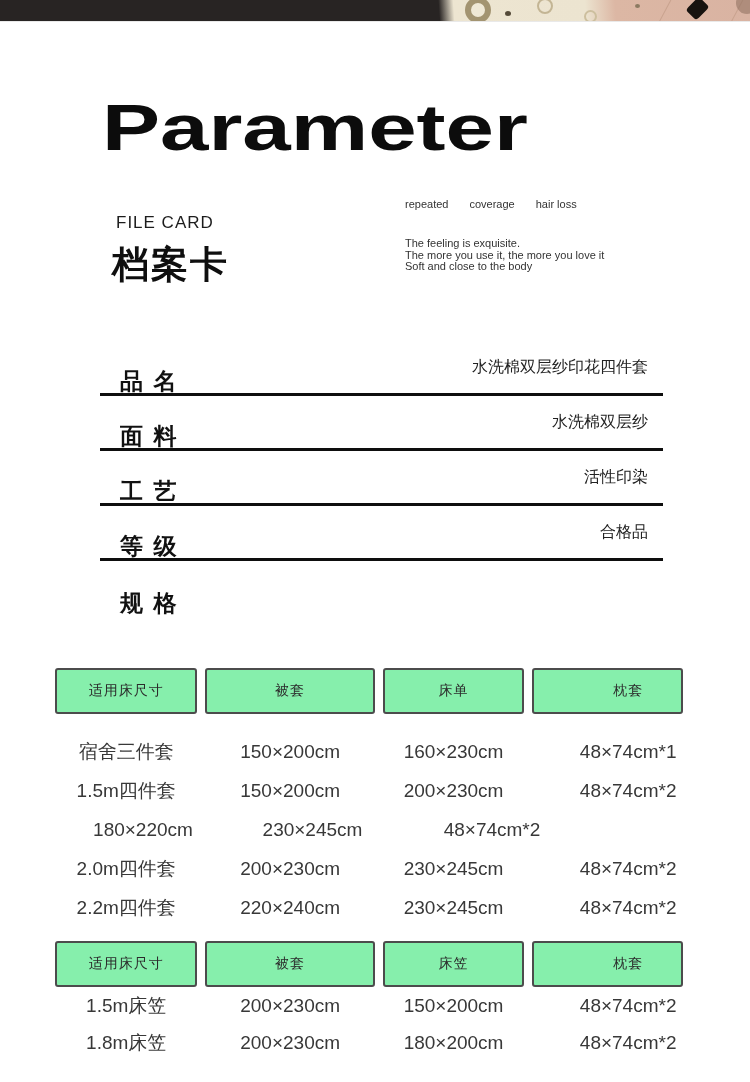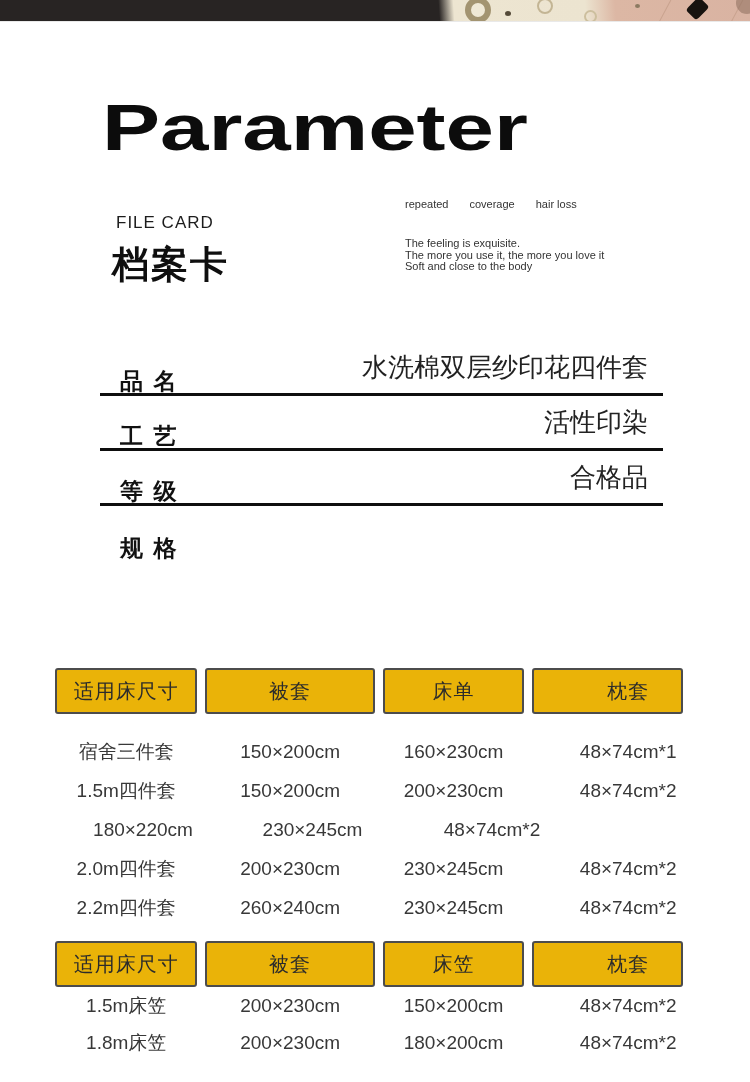--- a/index.html
+++ b/index.html
@@ -90,32 +90,32 @@
     height: 55px; display: flex; align-items: center;
     justify-content: space-between;
     border-bottom: 3px solid #0e0e0e;
   }
   .prow.no-line { border-bottom: none; }
   .plabel {
     padding-left: 20px; font-size: 23px; font-weight: 800;
     color: #111111; letter-spacing: 2px; white-space: nowrap; margin-top: 29px;
   }
   .pvalue {
-    padding-right: 15px; font-size: 26px; color: #222222; white-space: nowrap;
+    padding-right: 15px; font-size: 16px; color: #222222; white-space: nowrap;
   }
 
   
   .size-table { position: absolute; left: 55px; width: 628px; }
   .size-table.t1 { top: 668px; }
   .size-table.t2 { top: 941px; }
   .thead { display: flex; gap: 8px; }
   .hbox {
     height: 46px; border: 2px solid #4c4c4c; border-radius: 3px;
-    background: #eab308; display: flex; align-items: center; justify-content: center;
-    font-size: 20px; color: #2b2b2b; letter-spacing: 1px;
+    background: #86efac; display: flex; align-items: center; justify-content: center;
+    font-size: 14px; color: #2b2b2b; letter-spacing: 1px;
   }
   .tbody { display: block; }
   .t1 .tbody { margin-top: 18px; }
   .t2 .tbody { }
   .trow { display: flex; gap: 8px; }
   .t1 .trow { height: 39px; }
   .t2 .trow { height: 37px; }
   .tcell {
     display: flex; align-items: center; justify-content: center;
     font-size: 19px; color: #383838; white-space: nowrap;
@@ -155,20 +155,24 @@
   <div>The more you use it, the more you love it</div>
   <div>Soft and close to the body</div>
 </div>
 
 <div class="params">
   <div class="prow">
     <span class="plabel">品 名</span>
     <span class="pvalue">水洗棉双层纱印花四件套</span>
   </div>
   <div class="prow">
+    <span class="plabel">面 料</span>
+    <span class="pvalue">水洗棉双层纱</span>
+  </div>
+  <div class="prow">
     <span class="plabel">工 艺</span>
     <span class="pvalue">活性印染</span>
   </div>
   <div class="prow">
     <span class="plabel">等 级</span>
     <span class="pvalue">合格品</span>
   </div>
   <div class="prow no-line">
     <span class="plabel">规 格</span>
     <span class="pvalue"></span>
@@ -201,21 +205,21 @@
         <div class="tcell c3">48×74cm*2</div>
       </div>
       <div class="trow">
         <div class="tcell c0">2.0m四件套</div>
         <div class="tcell c1">200×230cm</div>
         <div class="tcell c2">230×245cm</div>
         <div class="tcell c3">48×74cm*2</div>
       </div>
       <div class="trow">
         <div class="tcell c0">2.2m四件套</div>
-        <div class="tcell c1">260×240cm</div>
+        <div class="tcell c1">220×240cm</div>
         <div class="tcell c2">230×245cm</div>
         <div class="tcell c3">48×74cm*2</div>
       </div>
     </div>
   </div>
 <div class="size-table t2">
     <div class="thead">
       <div class="hbox c0">适用床尺寸</div>
       <div class="hbox c1">被套</div>
       <div class="hbox c2">床笠</div>

